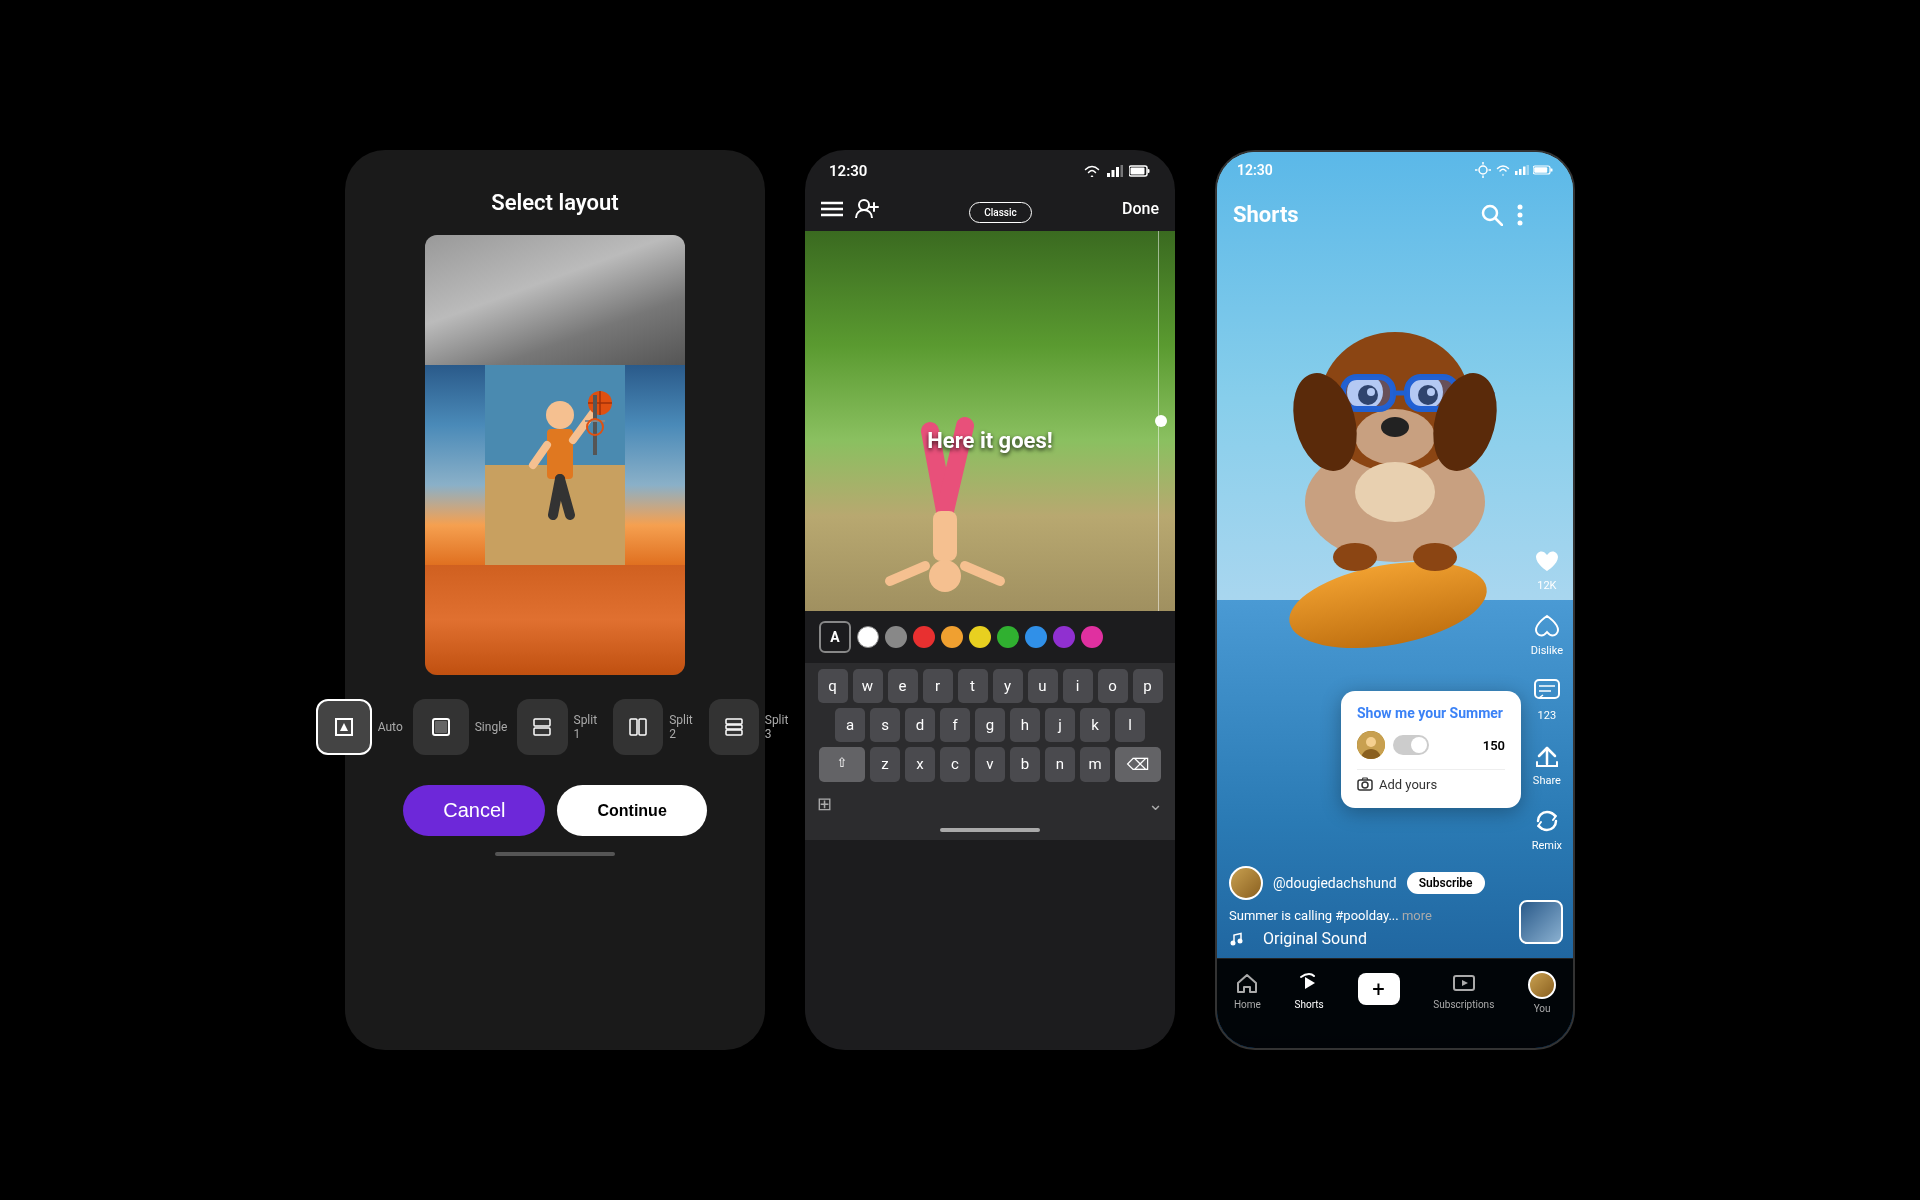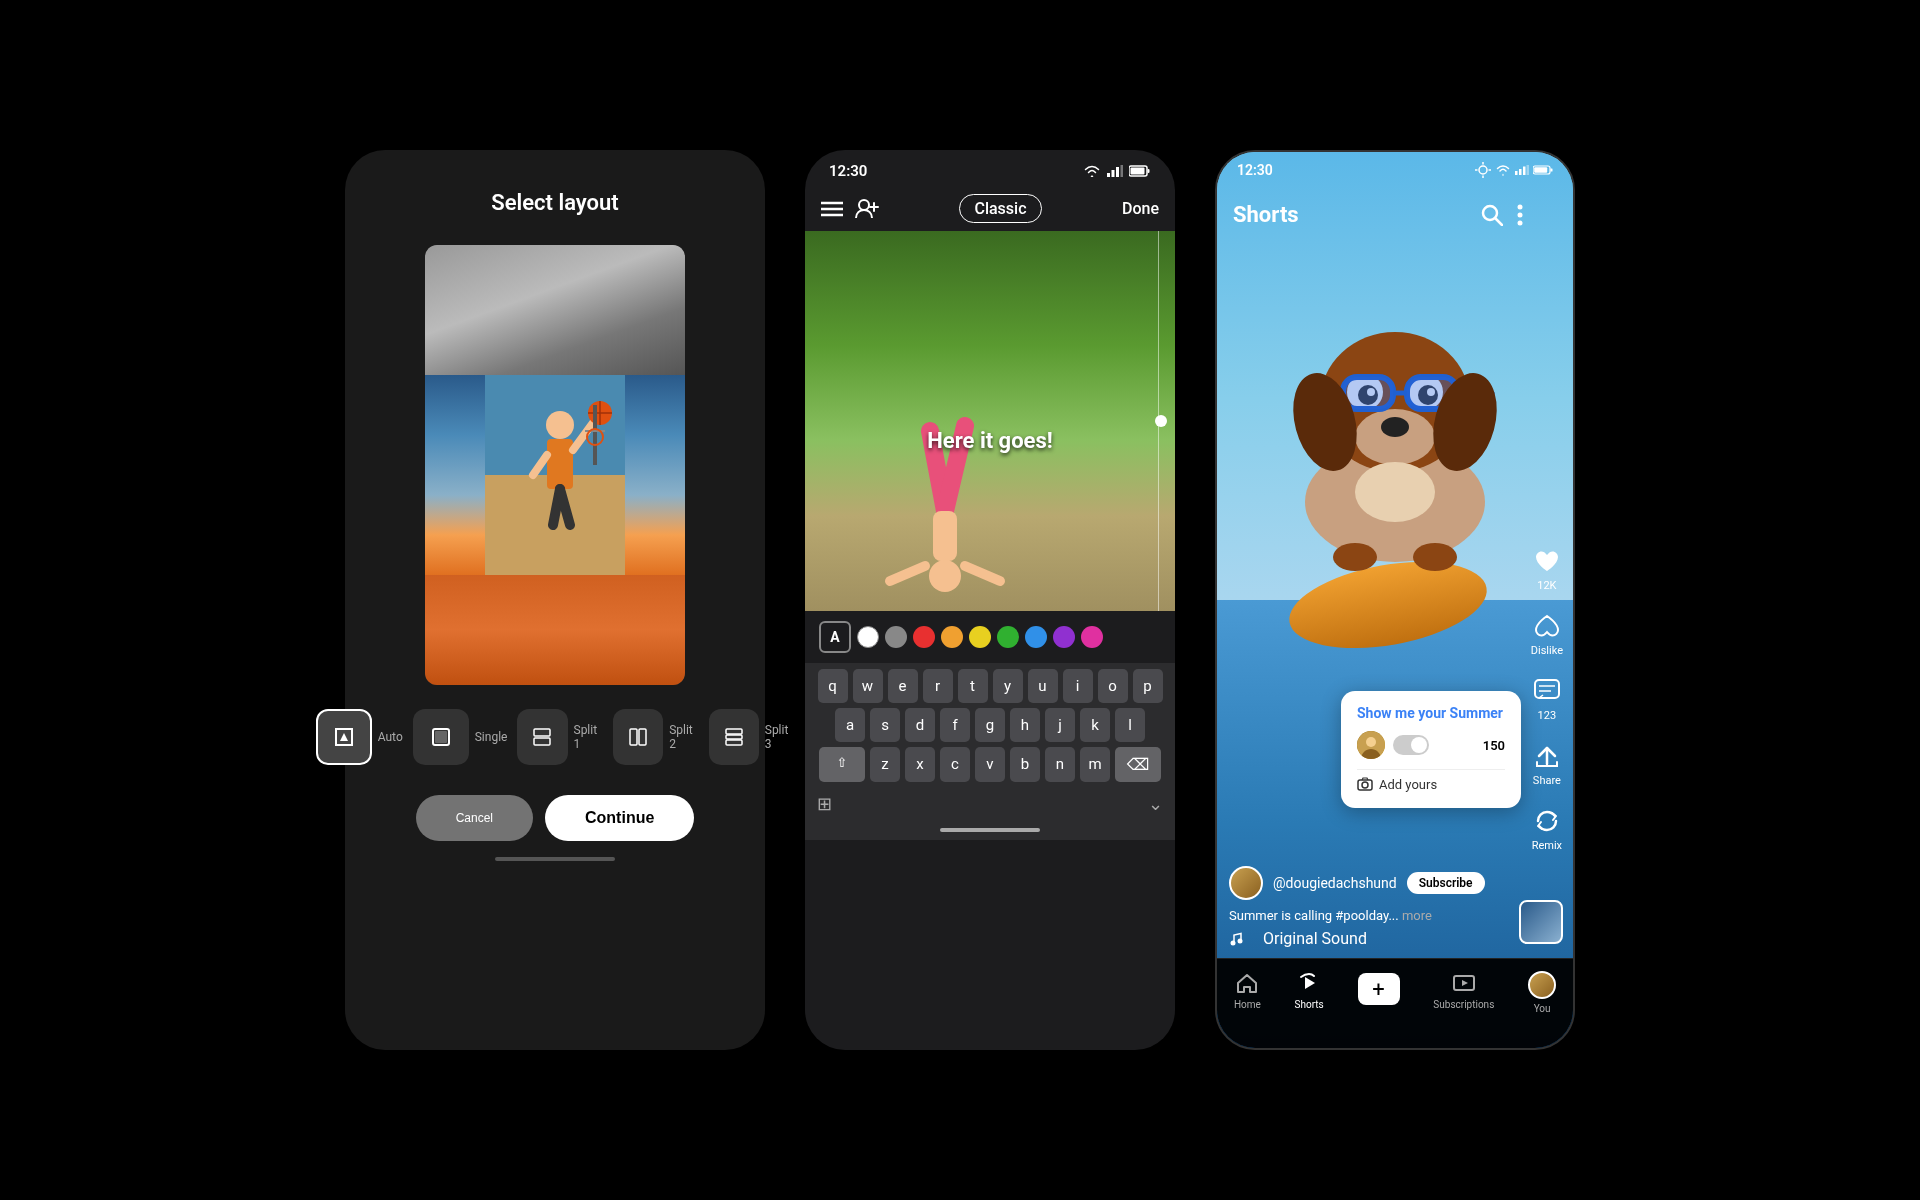--- a/index.html
+++ b/index.html
@@ -32,21 +32,21 @@
       display: flex;
       flex-direction: column;
       align-items: center;
       padding: 30px 20px 30px;
       position: relative;
     }
     .screen1-title {
       color: #fff;
       font-size: 22px;
       font-weight: 600;
-      margin-bottom: 30px;
+      margin-bottom: 20px;
       margin-top: 10px;
     }
     .preview-image {
       width: 260px;
       height: 440px;
       border-radius: 12px;
       overflow: hidden;
       position: relative;
       background: #333;
       margin-bottom: 24px;
@@ -105,23 +105,23 @@
 
     .screen1-actions {
       display: flex;
       gap: 12px;
       width: 100%;
       justify-content: center;
     }
     .btn-cancel {
       padding: 14px 40px;
       border-radius: 30px;
-      background: #737373;
-      color: #fff;
-      font-size: 12px;
+      background: #6d28d9;
+      color: #fff;
+      font-size: 20px;
       border: none;
       cursor: pointer;
     }
     .btn-continue {
       padding: 14px 40px;
       border-radius: 30px;
       background: #fff;
       color: #000;
       font-size: 16px;
       font-weight: 600;
@@ -173,22 +173,23 @@
       gap: 12px;
       color: #fff;
       font-size: 20px;
     }
     .classic-badge {
       background: transparent;
       border: 1.5px solid #fff;
       color: #fff;
       padding: 4px 14px;
       border-radius: 20px;
-      font-size: 16px;
+      font-size: 10px;
       font-weight: 500;
+      margin-top: 8px;
     }
     .done-btn {
       color: #fff;
       font-size: 16px;
       font-weight: 500;
     }
     .video-area {
       flex: 1;
       background: linear-gradient(180deg, #2d4a1e 0%, #4a7a30 40%, #6aaa50 60%, #c8a878 80%, #8a6840 100%);
       position: relative;

